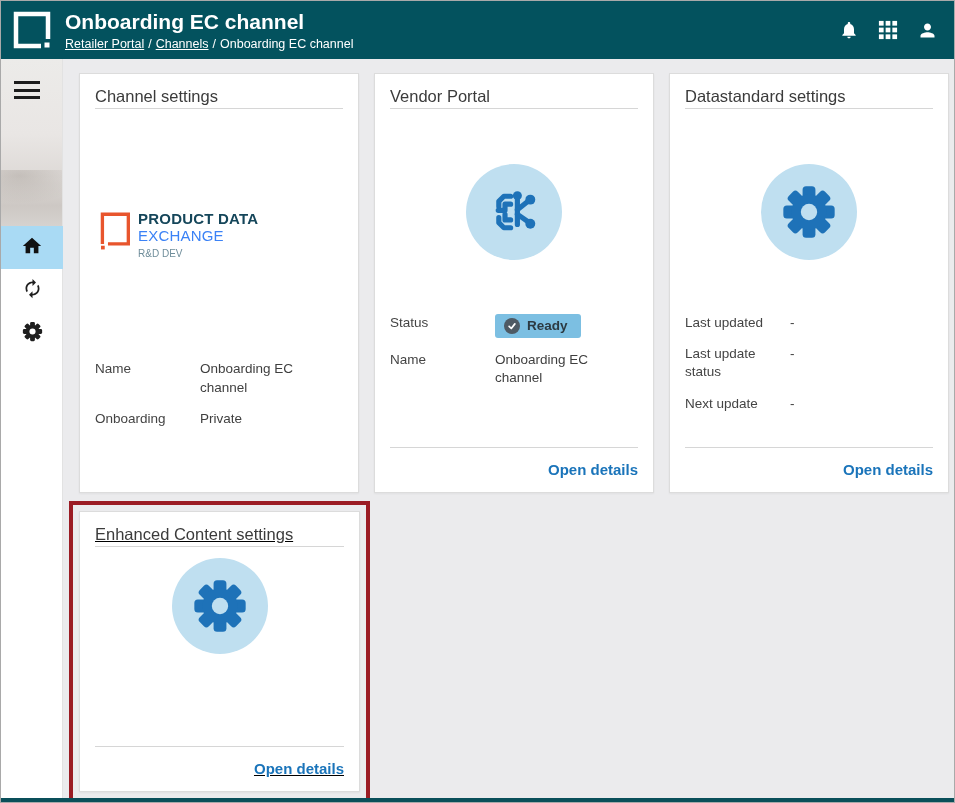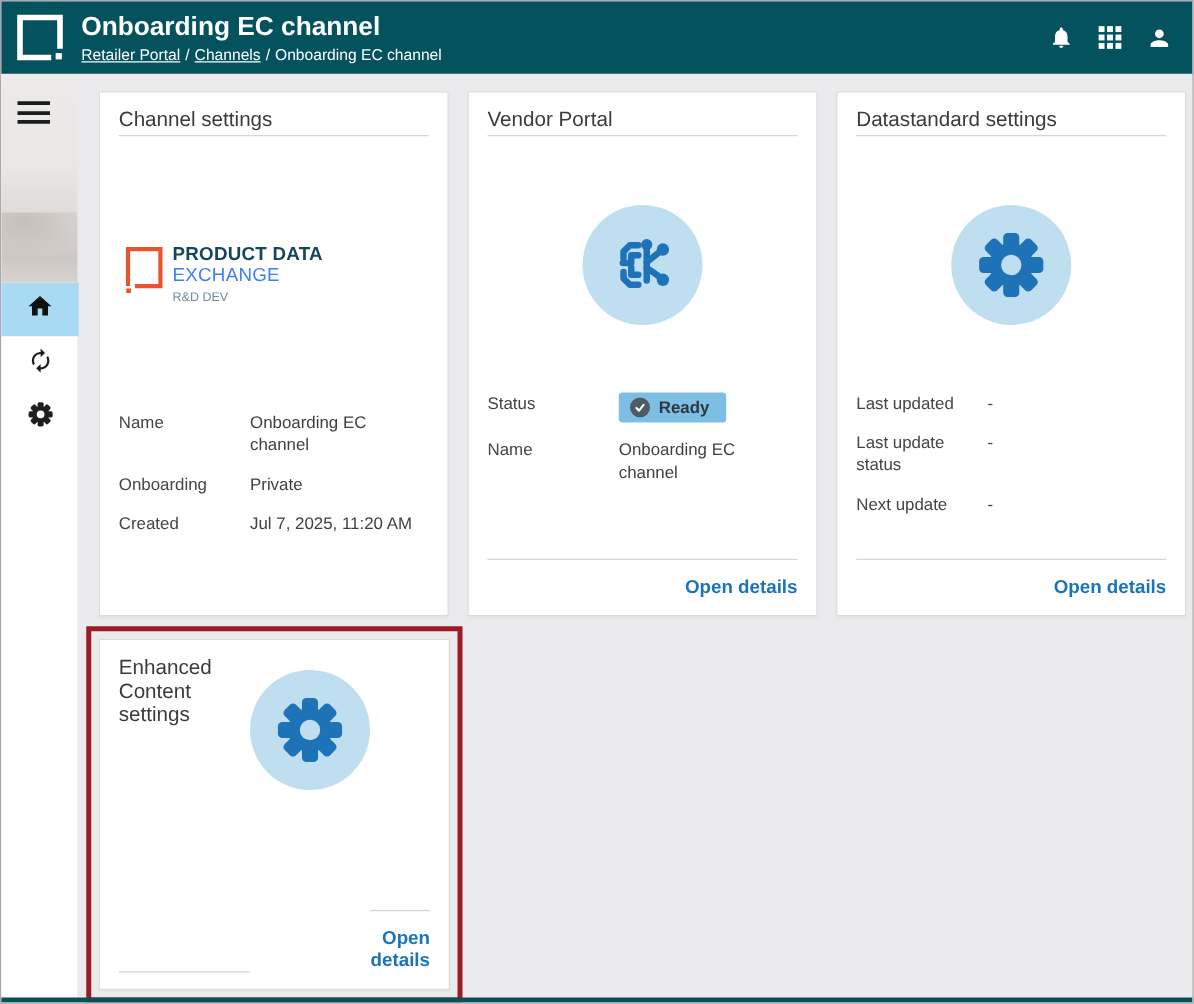--- a/index.html
+++ b/index.html
@@ -65,21 +65,21 @@
   .badge .chk { width:16px; height:16px; border-radius:50%; background:#4e5a64;
                 display:flex; align-items:center; justify-content:center; }
 
   .card-footer { margin-top:auto; border-top:1px solid #d6d6d6; padding-top:13px; text-align:right; }
   .open-details { color:#1a74ba; font-weight:700; font-size:15px; cursor:pointer; text-decoration:none; }
 
   
   .highlight { position:absolute; left:68px; top:500px; width:301px; height:301px;
                border:4px solid #9b1c24; padding:6px; }
   .card4 { position:relative; width:100%; height:100%; background:#fff; border:1px solid #dcdcdc;
-           padding:13px 15px; display:flex; flex-direction:row; box-shadow:0 1px 2px rgba(0,0,0,.05); }
+           padding:13px 15px; display:flex; flex-direction:column; box-shadow:0 1px 2px rgba(0,0,0,.05);text-decoration:underline; }
   .desc { font-size:16px; color:#2f2f2f; text-align:center; line-height:1.55;
           max-width:250px; margin:4px auto 0; }
 
   .bottom-strip { position:absolute; left:0; right:0; bottom:0; height:4px; background:#0a4f5a; z-index:6; }
 </style>
 </head>
 <body>
 
 <div class="screen">
 
@@ -183,24 +183,20 @@
       </div>
     </div>
     <div class="fields">
       <div class="frow">
         <span class="lbl">Name</span>
         <span class="val">Onboarding EC channel</span>
       </div>
       <div class="frow">
         <span class="lbl">Onboarding</span>
         <span class="val">Private</span>
-      </div>
-      <div class="frow">
-        <span class="lbl">Created</span>
-        <span class="val">Jul 7, 2025, 11:20 AM</span>
       </div>
     </div>
   </div>
 
   <div class="card card2">
     <div class="card-title">Vendor Portal</div>
     <div class="icon-zone">
       <div class="circle">
         <svg width="54" height="54" viewBox="0 0 48 48">
           <g fill="none" stroke="#1e72b8" stroke-width="4.6" stroke-linecap="round" stroke-linejoin="round">

